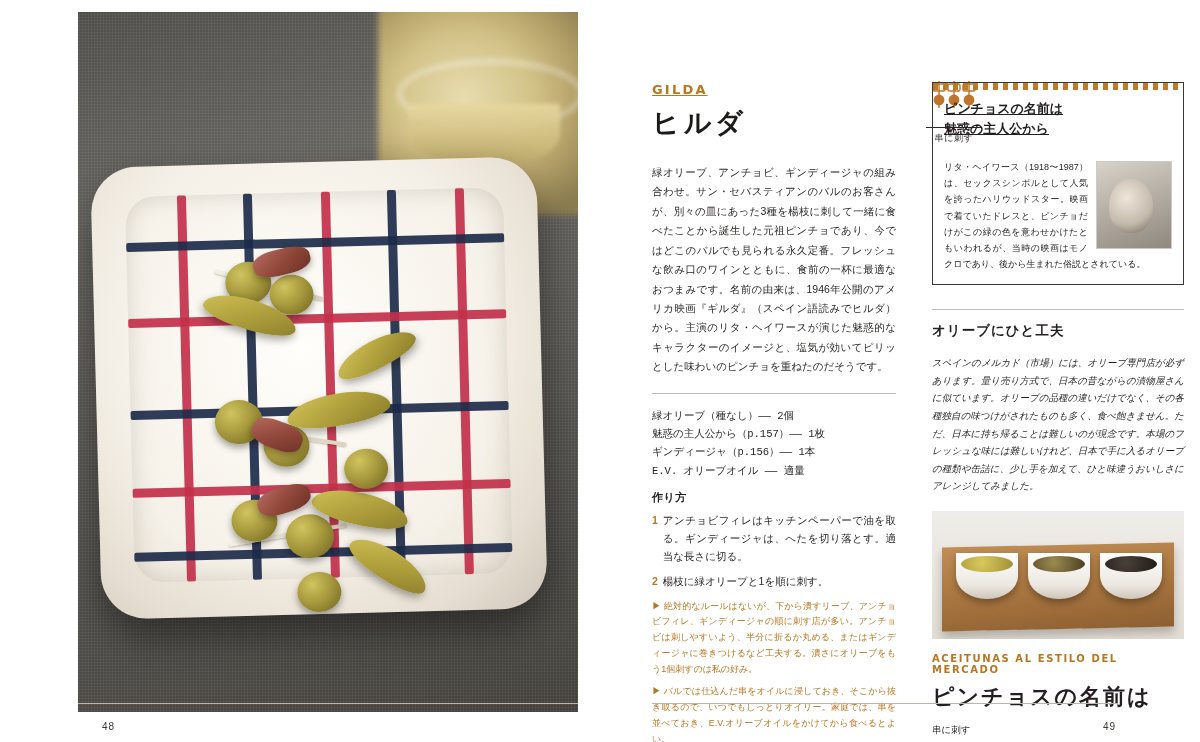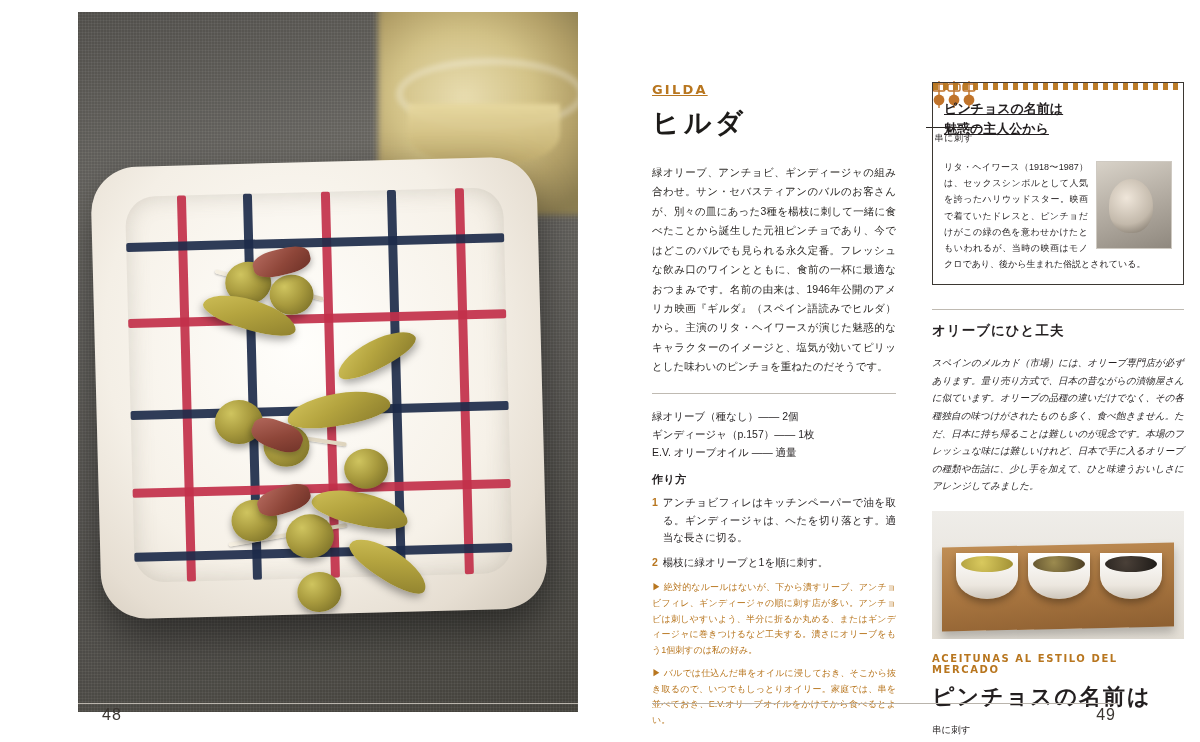--- a/index.html
+++ b/index.html
@@ -198,20 +198,21 @@
     letter-spacing: .5px;
   }
   .ing-list, .step-list {
     margin: 0;
     padding: 0;
     list-style: none;
   }
   .ing-list li {
     font-size: 10.5px;
     line-height: 1.75;
+    font-family: Liberation Mono, monospace;
   }
   .step {
     display: flex;
     gap: 5px;
     margin-bottom: 7px;
   }
   .step-num {
     color: #b8761f;
     font-weight: 700;
     font-size: 10.5px;
@@ -380,22 +381,22 @@
     line-height: 1.7;
   }
   .rule-thin {
     border: 0;
     border-top: 1px solid #bfbab2;
     margin: 14px 0 12px 0;
   }
   
   .folio {
     position: absolute;
-    bottom: 18px;
-    font-size: 16px;
+    bottom: 10px;
+    font-size: 10px;
     color: #3b3732;
     letter-spacing: 1px;
   }
   .folio-left { left: 102px; }
   .folio-right { right: 84px; }
   .footrule-left {
     position: absolute;
     left: 78px;
     bottom: 38px;
     width: 500px;
@@ -468,21 +469,22 @@
 
     <div class="col-left">
       <p class="kicker">GILDA</p>
       <h1 class="title-jp">ヒルダ</h1>
       <p class="lede">緑オリーブ、アンチョビ、ギンディージャの組み合わせ。サン・セバスティアンのバルのお客さんが、別々の皿にあった3種を楊枝に刺して一緒に食べたことから誕生した元祖ピンチョであり、今ではどこのバルでも見られる永久定番。フレッシュな飲み口のワインとともに、食前の一杯に最適なおつまみです。名前の由来は、1946年公開のアメリカ映画『ギルダ』（スペイン語読みでヒルダ）から。主演のリタ・ヘイワースが演じた魅惑的なキャラクターのイメージと、塩気が効いてピリッとした味わいのピンチョを重ねたのだそうです。</p>
 
       <hr class="rule-full">
 
       <ul class="ing-list">
         <li>緑オリーブ（種なし）—— 2個</li>
-        <li>ギンディージャ（p.157）—— 1枚</li>
+        <li>魅惑の主人公から（p.157）—— 1枚</li>
+        <li>ギンディージャ（p.156）—— 1本</li>
         <li>E.V. オリーブオイル —— 適量</li>
       </ul>
 
       <p class="sec-label" style="margin-top:10px;">作り方</p>
       <div class="step-list">
         <div class="step">
           <span class="step-num">1</span>
           <span class="step-txt">アンチョビフィレはキッチンペーパーで油を取る。ギンディージャは、へたを切り落とす。適当な長さに切る。</span>
         </div>
         <div class="step">

